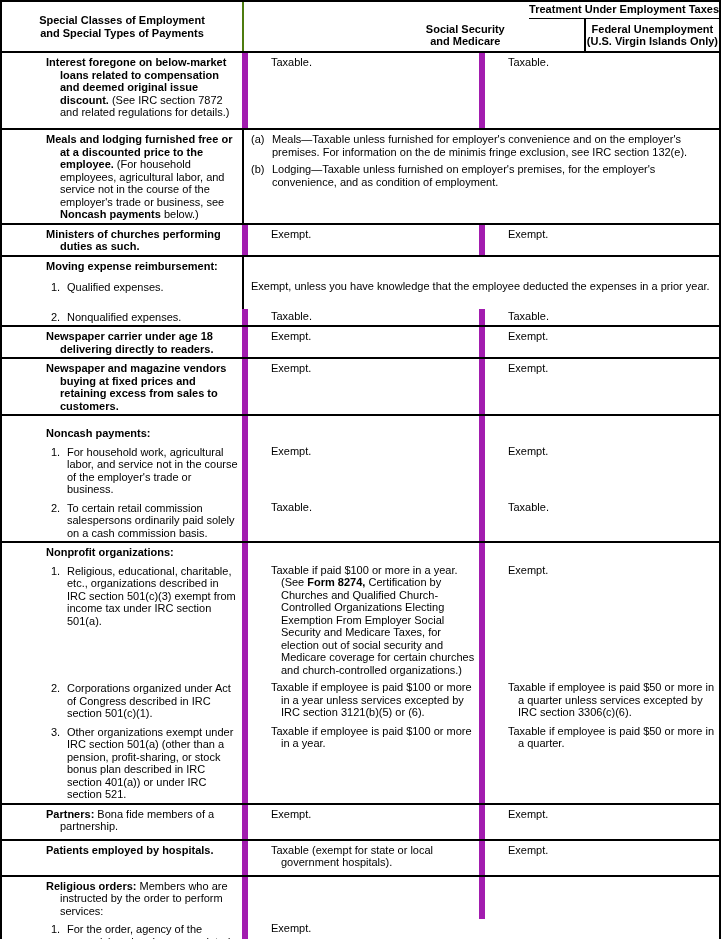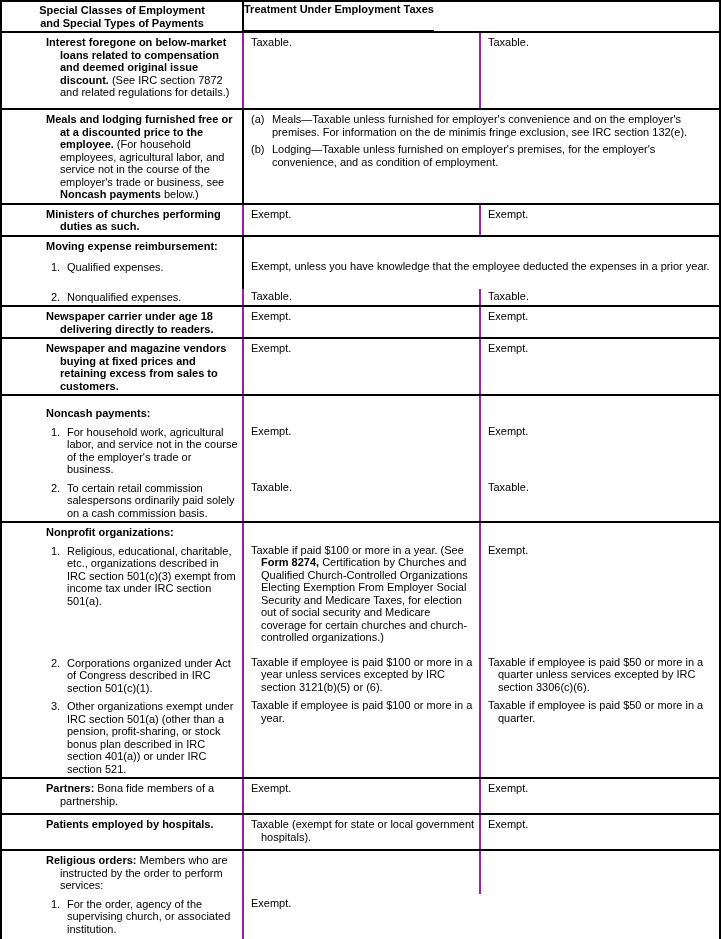--- a/index.html
+++ b/index.html
@@ -2,31 +2,31 @@
 <html><head>
 <meta charset="utf-8">
 <style>
   html,body { margin:0; padding:0; background:#fff; }
   body { width:721px; height:939px; font-family:"Liberation Sans","DejaVu Sans",sans-serif; font-size:11px; line-height:12.5px; color:#000; }
   .tbl { width:721px; box-sizing:border-box; border:2px solid #000; border-bottom-width:3px; background:#fff; }
 
   
   .hdr { display:grid; grid-template-columns:240px 1fr; }
   .hdr-c1 { display:flex; flex-direction:column; justify-content:center; align-items:center; text-align:center; font-weight:bold; padding:2px; }
-  .hdr-right { border-left:2px solid #000000; box-sizing:border-box; display:flex; flex-direction:row; }
+  .hdr-right { border-left:2px solid #4d7c0f; box-sizing:border-box; display:flex; flex-direction:column;align-items:flex-end; }
   .hdr-title { text-align:center; font-weight:bold; border-bottom:1px solid #000; padding:1px 0 2px 0; min-height:13px; }
   .hdr-sub { display:grid; grid-template-columns:237px 1fr; flex:1; }
   .hdr-cell { display:flex; flex-direction:column; justify-content:center; align-items:center; text-align:center; font-weight:bold; min-height:32px; padding:1px; box-sizing:border-box; }
   .hdr-cell.bl { border-left:2px solid #000; }
 
   
   .row, .sub { display:grid; grid-template-columns:240px 237px 1fr; }
   .row, .grp { border-top:2px solid #000; }
   .c1 { padding:3px 4px 2px 2px; box-sizing:border-box;margin-left:42px; }
-  .c2, .c3 { border-left:2px solid #a21caf; padding:3px 4px 2px 7px; box-sizing:border-box; }
+  .c2, .c3 { border-left:6px solid #a21caf; padding:3px 4px 2px 23px; box-sizing:border-box; }
   .cspan { grid-column:2/4; border-left:2px solid #000; padding:3px 6px 2px 7px; box-sizing:border-box; }
 
   .hang  { padding-left:14px; text-indent:-14px; }   
   .hang2 { padding-left:10px; text-indent:-10px; }   
 
   .ghdr { display:block; padding-top:1px; }
 
   .ni { display:flex; padding-left:5px; margin-top:1px; }
   .ni .n { flex:0 0 16px; }
   .ni .t { flex:1; }
@@ -43,20 +43,30 @@
 
 <div class="tbl">
 
   <div class="hdr">
     <div class="hdr-c1">
       <div>Special Classes of Employment</div>
       <div>and Special Types of Payments</div>
     </div>
     <div class="hdr-right">
       <div class="hdr-title">Treatment Under Employment Taxes</div>
+      <div class="hdr-sub">
+        <div class="hdr-cell">
+          <div>Social Security</div>
+          <div>and Medicare</div>
+        </div>
+        <div class="hdr-cell bl">
+          <div>Federal Unemployment</div>
+          <div>(U.S. Virgin Islands Only)</div>
+        </div>
+      </div>
     </div>
   </div>
 
   <div class="row" style="min-height:75px">
     <div class="c1">
         <div class="hang"><b>Interest foregone on below-market loans related to compensation and deemed original issue discount.</b><span> (See IRC section 7872 and related regulations for details.)</span></div>
       </div>
     <div class="c2">
         <div class="hang2">Taxable.</div>
       </div>

